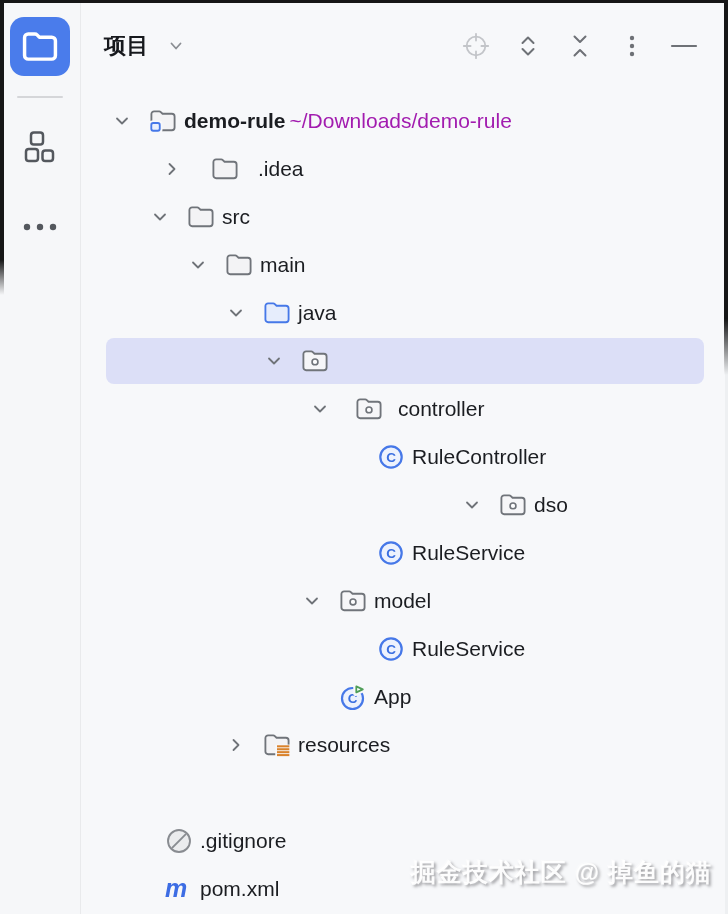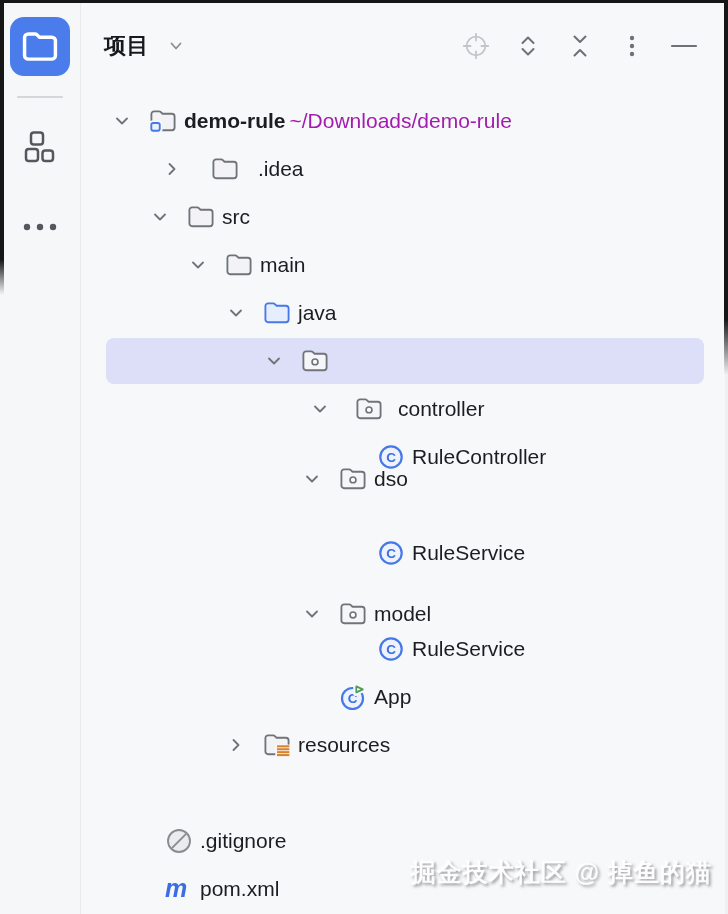--- a/index.html
+++ b/index.html
@@ -263,21 +263,21 @@
     <div class="row" style="top: 433px;">
       <span class="spacer" style="width: 297px;"></span>
       <span class="node-icon">
         <svg width="26" height="26" viewBox="0 0 26 26">
       <circle cx="13" cy="13" r="10.7" fill="#edf2fd" stroke="#4678e8" stroke-width="2.2"></circle>
       <text x="13" y="18" text-anchor="middle" font-family="Liberation Sans, sans-serif" font-size="13.5" font-weight="700" fill="#3a6fe0">C</text>
         </svg>
       </span>
       <span class="label">RuleController</span>
     </div>
-    <div class="row" style="top: 455px;">
+    <div class="row" style="top: 481px; justify-content: center;">
       <span class="spacer" style="width: 221px;"></span>
       <span class="chev">
         <svg width="20" height="20" viewBox="0 0 20 20">
     <polyline points="5,7.5 10,12.5 15,7.5" fill="none" stroke="#6f7378" stroke-width="1.8" stroke-linecap="round" stroke-linejoin="round"></polyline>
         </svg>
       </span>
       <span class="node-icon">
         <svg width="26" height="23.5" viewBox="0 0 24 21.5" style="overflow:visible">
     <path d="M1.3 17V4.6C1.3 3.2 2.4 2.1 3.8 2.1h4.7c0.55 0 1.08 0.21 1.47 0.6L11.6 4.3h8.6c1.4 0 2.5 1.1 2.5 2.5V17c0 1.4-1.1 2.5-2.5 2.5H3.8C2.4 19.5 1.3 18.4 1.3 17z" fill="#f6f6f8" stroke="#70747a" stroke-width="1.7" stroke-linejoin="round"></path>
           <circle cx="12" cy="11.8" r="2.7" fill="#fdfdfe" stroke="#70747a" stroke-width="1.5"></circle>
@@ -288,21 +288,21 @@
     <div class="row" style="top: 529px;">
       <span class="spacer" style="width: 297px;"></span>
       <span class="node-icon">
         <svg width="26" height="26" viewBox="0 0 26 26">
       <circle cx="13" cy="13" r="10.7" fill="#edf2fd" stroke="#4678e8" stroke-width="2.2"></circle>
       <text x="13" y="18" text-anchor="middle" font-family="Liberation Sans, sans-serif" font-size="13.5" font-weight="700" fill="#3a6fe0">C</text>
         </svg>
       </span>
       <span class="label">RuleService</span>
     </div>
-    <div class="row" style="top: 590px;">
+    <div class="row" style="top: 577px;">
       <span class="spacer" style="width: 221px;"></span>
       <span class="chev">
         <svg width="20" height="20" viewBox="0 0 20 20">
     <polyline points="5,7.5 10,12.5 15,7.5" fill="none" stroke="#6f7378" stroke-width="1.8" stroke-linecap="round" stroke-linejoin="round"></polyline>
         </svg>
       </span>
       <span class="node-icon">
         <svg width="26" height="23.5" viewBox="0 0 24 21.5" style="overflow:visible">
     <path d="M1.3 17V4.6C1.3 3.2 2.4 2.1 3.8 2.1h4.7c0.55 0 1.08 0.21 1.47 0.6L11.6 4.3h8.6c1.4 0 2.5 1.1 2.5 2.5V17c0 1.4-1.1 2.5-2.5 2.5H3.8C2.4 19.5 1.3 18.4 1.3 17z" fill="#f6f6f8" stroke="#70747a" stroke-width="1.7" stroke-linejoin="round"></path>
           <circle cx="12" cy="11.8" r="2.7" fill="#fdfdfe" stroke="#70747a" stroke-width="1.5"></circle>

